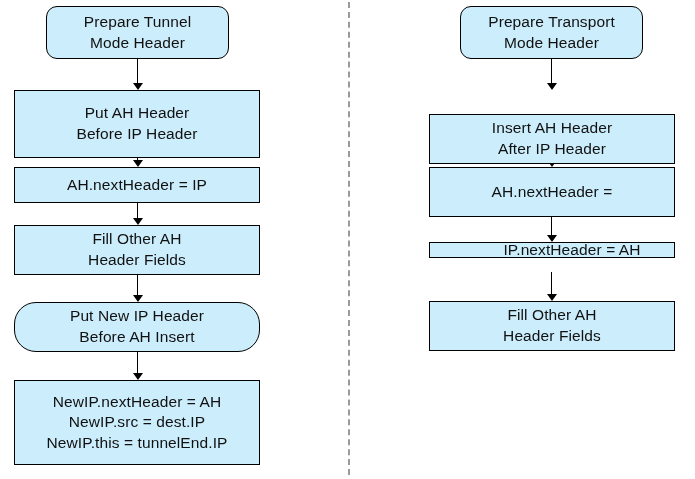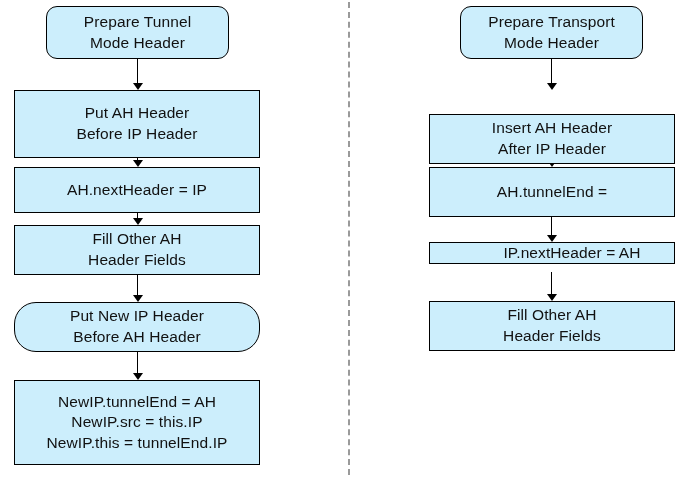--- a/index.html
+++ b/index.html
@@ -107,34 +107,34 @@
           <div class="head"></div>
         </div>
         <div class="node rounded" style="left: 46px; top: 6px; width: 183px; height: 53px;">
           <span class="line">Prepare Tunnel</span>
           <span class="line">Mode Header</span>
         </div>
         <div class="node" style="left: 14px; top: 90px; width: 246px; height: 68px;">
           <span class="line">Put AH Header</span>
           <span class="line">Before IP Header</span>
         </div>
-        <div class="node" style="left: 14px; top: 167px; width: 246px; height: 46px;">
+        <div class="node" style="left: 14px; top: 167px; width: 246px; height: 36px;">
           <span class="line">AH.nextHeader = IP</span>
         </div>
         <div class="node" style="left: 14px; top: 225px; width: 246px; height: 50px;">
           <span class="line">Fill Other AH</span>
           <span class="line">Header Fields</span>
         </div>
         <div class="node" style="left: 14px; top: 302px; width: 246px; height: 50px; border-radius: 22px;">
           <span class="line">Put New IP Header</span>
-          <span class="line">Before AH Header</span>
+          <span class="line">Before AH Insert</span>
         </div>
         <div class="node" style="left: 14px; top: 380px; width: 246px; height: 85px;">
-          <span class="line">NewIP.tunnelEnd = AH</span>
-          <span class="line">NewIP.src = this.IP</span>
+          <span class="line">NewIP.nextHeader = AH</span>
+          <span class="line">NewIP.src = dest.IP</span>
           <span class="line">NewIP.this = tunnelEnd.IP</span>
         </div>
       </div>
       <div>
         <div class="arrow" style="left: 546px; top: 59px; height: 31px;">
           <div class="shaft"></div>
           <div class="head"></div>
         </div>
         <div class="arrow" style="left: 546px; top: 140px; height: 27px;">
           <div class="shaft"></div>
@@ -150,23 +150,23 @@
         </div>
         <div class="node rounded" style="left: 460px; top: 6px; width: 183px; height: 53px; text-align: center;">
           <span class="line">Prepare Transport</span>
           <span class="line">Mode Header</span>
         </div>
         <div class="node" style="left: 429px; top: 90px; width: 246px; height: 50px; margin-top: 24px;">
           <span class="line">Insert AH Header</span>
           <span class="line">After IP Header</span>
         </div>
         <div class="node" style="left: 429px; top: 167px; width: 246px; height: 50px;">
-          <span class="line">AH.tunnelEnd =</span>
+          <span class="line">AH.nextHeader =</span>
         </div>
-        <div class="node" style="left: 429px; top: 242px; width: 246px; height: 22px; padding-left: 40px;">
+        <div class="node" style="left: 429px; top: 242px; width: 246px; height: 16px; padding-left: 40px;">
           <span class="line">IP.nextHeader = AH</span>
         </div>
         <div class="node" style="left: 429px; top: 301px; width: 246px; height: 50px;">
           <span class="line">Fill Other AH</span>
           <span class="line">Header Fields</span>
         </div>
       </div>
     </div>
 
 </div>

